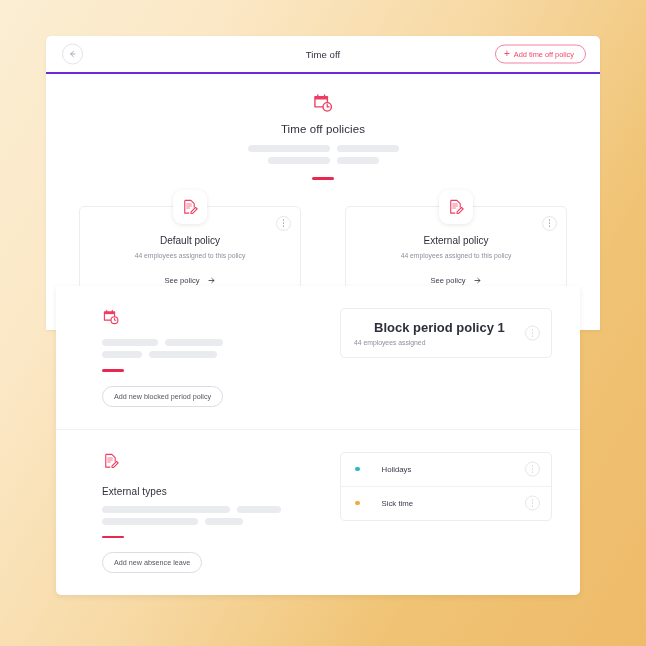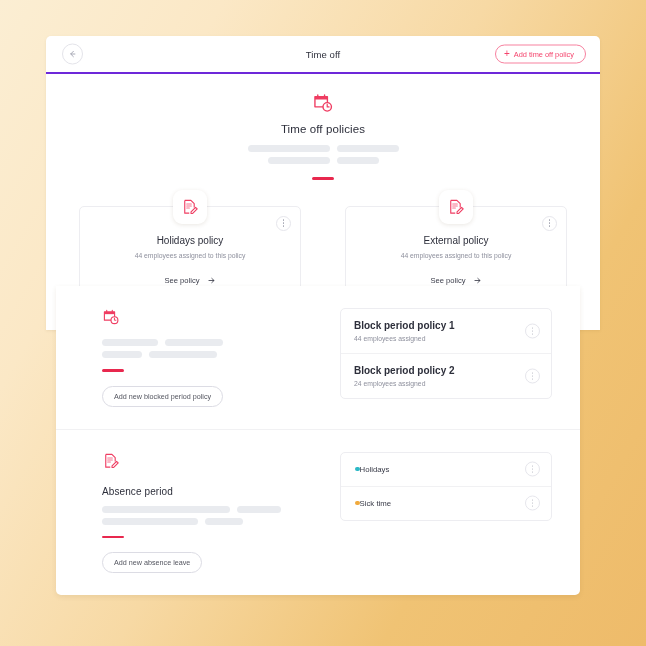--- a/index.html
+++ b/index.html
@@ -234,27 +234,27 @@
     background: #fff;
     overflow: hidden;
   }
   .list-row {
     position: relative;
     padding: 11px 34px 11px 13px;
     cursor: pointer;
   }
   .list-row + .list-row { border-top: 1px solid #f1f1f3; }
   .list-row .kebab { right: 11px; top: 50%; transform: translateY(-50%); }
-  .row-title { font-size: 10px; color: #2d2f3b; font-weight: bold; }
+  .row-title { font-size: 13px; color: #2d2f3b; font-weight: bold; margin-left: 20px; }
   .row-sub { font-size: 6.8px; color: #8e909d; margin-top: 4px; }
 
   .abs-row {
     display: flex;
     align-items: center;
-    gap: 0;
+    gap: 22px;
     padding: 12px 34px 12px 14px;
   }
   .dot { width: 4.5px; height: 4.5px; border-radius: 50%; flex-shrink: 0; }
   .abs-label { font-size: 7.8px; color: #3a3c49; }
 </style>
 </head>
 <body>
 
 <div class="page">
 
@@ -310,21 +310,21 @@
             <path d="M5 3.2 v17.0 h6.0" fill="none" stroke="#ef3d62" stroke-width="1.5" stroke-linejoin="round"></path>
             <path d="M7.6 8.0 h6.2 M7.6 10.6 h6.2 M7.6 13.2 h3.6" stroke="#f7728d" stroke-width="1.4" stroke-linecap="round"></path>
             <path d="M19.4 12.4 l2.2 2.2 l-6.0 6.0 h-2.2 v-2.2 z" fill="none" stroke="#ef3d62" stroke-width="1.5" stroke-linejoin="round"></path>
           </svg>
         </div>
         <div class="kebab card-kebab">
           <i></i>
           <i></i>
           <i></i>
         </div>
-        <div class="policy-name">Holidays policy</div>
+        <div class="policy-name">Default policy</div>
         <div class="policy-sub">44 employees assigned to this policy</div>
         <div class="see-policy">
           <span>See policy</span>
           <svg width="9" height="9" viewBox="0 0 12 12">
             <path d="M2.6 6 H9.2 M6.4 3.2 L9.4 6 L6.4 8.8" fill="none" stroke="#3a3c49" stroke-width="1.1" stroke-linecap="round" stroke-linejoin="round"></path>
           </svg>
         </div>
       </div>
 
       <div class="policy-card">
@@ -387,43 +387,34 @@
         <div class="list-box">
           <div class="list-row">
             <div class="row-title">Block period policy 1</div>
             <div class="row-sub">44 employees assigned</div>
             <div class="kebab">
               <i></i>
               <i></i>
               <i></i>
             </div>
           </div>
-          <div class="list-row">
-            <div class="row-title">Block period policy 2</div>
-            <div class="row-sub">24 employees assigned</div>
-            <div class="kebab">
-              <i></i>
-              <i></i>
-              <i></i>
-            </div>
-          </div>
         </div>
       </div>
     </div>
 
     <div class="section">
       <div class="section-left">
         <svg width="18" height="18" viewBox="0 0 24 24">
           <path d="M5 3.2 h8.2 l4.4 4.4 v5.0" fill="none" stroke="#ef3d62" stroke-width="1.5" stroke-linejoin="round"></path>
           <path d="M5 3.2 v17.0 h6.0" fill="none" stroke="#ef3d62" stroke-width="1.5" stroke-linejoin="round"></path>
           <path d="M7.6 8.0 h6.2 M7.6 10.6 h6.2 M7.6 13.2 h3.6" stroke="#f7728d" stroke-width="1.4" stroke-linecap="round"></path>
           <path d="M19.4 12.4 l2.2 2.2 l-6.0 6.0 h-2.2 v-2.2 z" fill="none" stroke="#ef3d62" stroke-width="1.5" stroke-linejoin="round"></path>
         </svg>
 
-        <div class="section-title">Absence period</div>
+        <div class="section-title">External types</div>
 
         <div class="section-skels">
           <div class="skel-row">
             <div class="skel" style="width:128px"></div>
             <div class="skel" style="width:44px"></div>
           </div>
           <div class="skel-row">
             <div class="skel" style="width:96px"></div>
             <div class="skel" style="width:38px"></div>
           </div>

